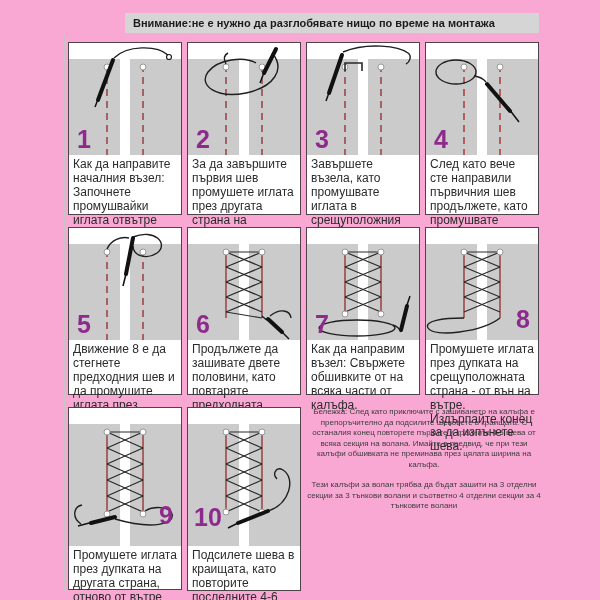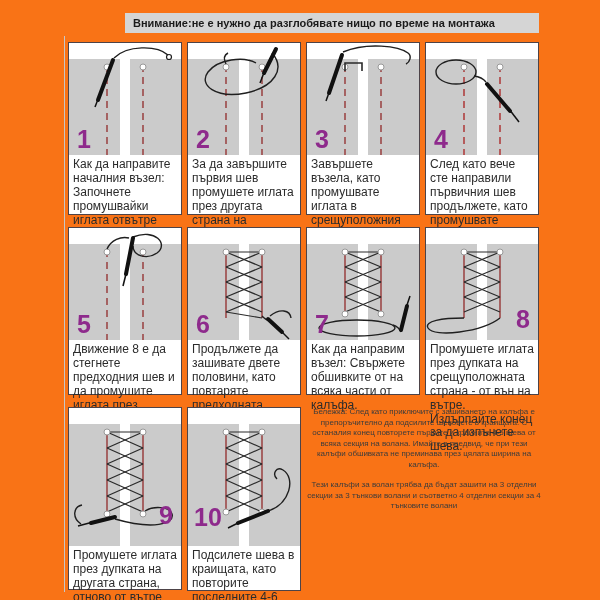--- a/index.html
+++ b/index.html
@@ -1,16 +1,16 @@
 <!DOCTYPE html>
 <html><head>
 <meta charset="utf-8">
 <style>
   html,body{margin:0;padding:0;background:#ffffff;}
-  .page{position:relative;width:600px;height:600px;background:#f97316;
+  .page{position:relative;width:600px;height:600px;background:#f9a8d4;
         font-family:"Liberation Sans",sans-serif;overflow:hidden;}
   .titlebar{position:absolute;left:125px;top:13px;width:414px;height:20px;
             background:#d5d5d5;color:#1b1b1b;font-size:11px;font-weight:bold;
             line-height:20px;padding-left:8px;box-sizing:border-box;white-space:nowrap;}
   .vrule{position:absolute;left:64px;top:36px;width:1px;height:556px;background:#c6c6c6;}
   .panel{position:absolute;width:114px;background:#ffffff;border:1px solid #4d4348;
          box-sizing:border-box;}
   .diagram{position:relative;width:100%;}
   .diagram svg{display:block;width:100%;height:100%;}
   .num{position:absolute;font-size:25px;font-weight:bold;color:#8e2a8c;line-height:1;}

